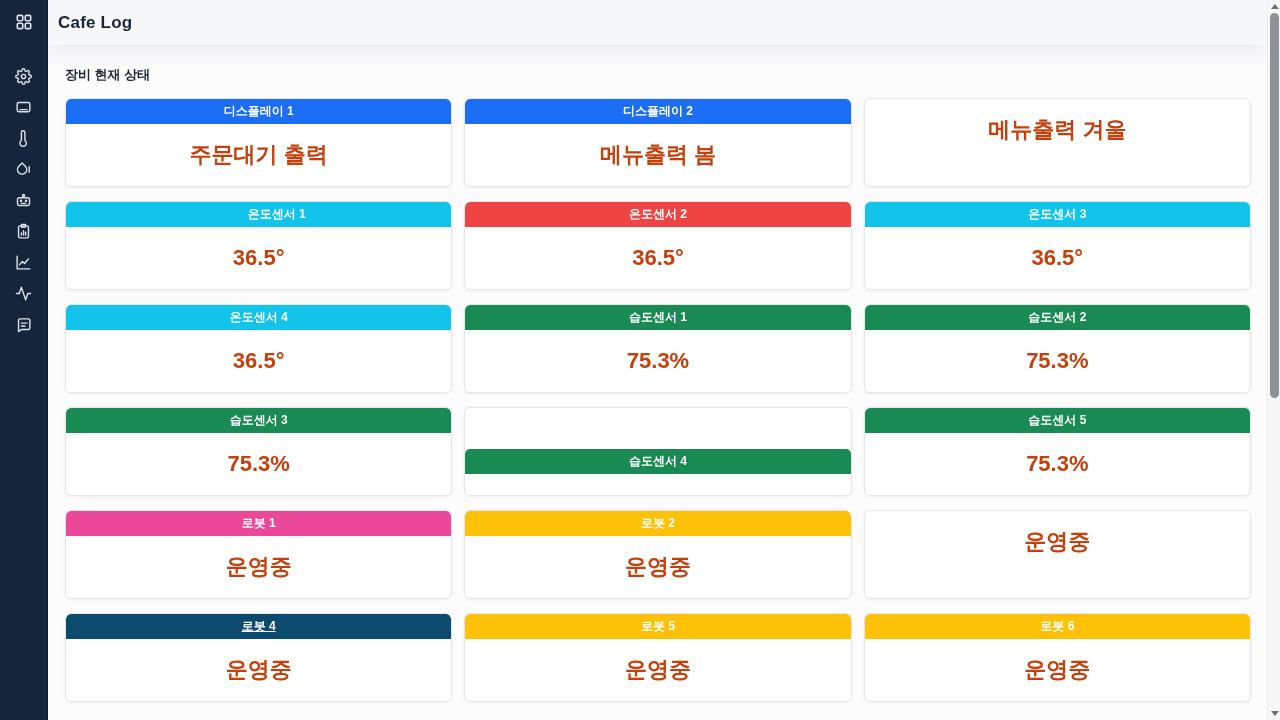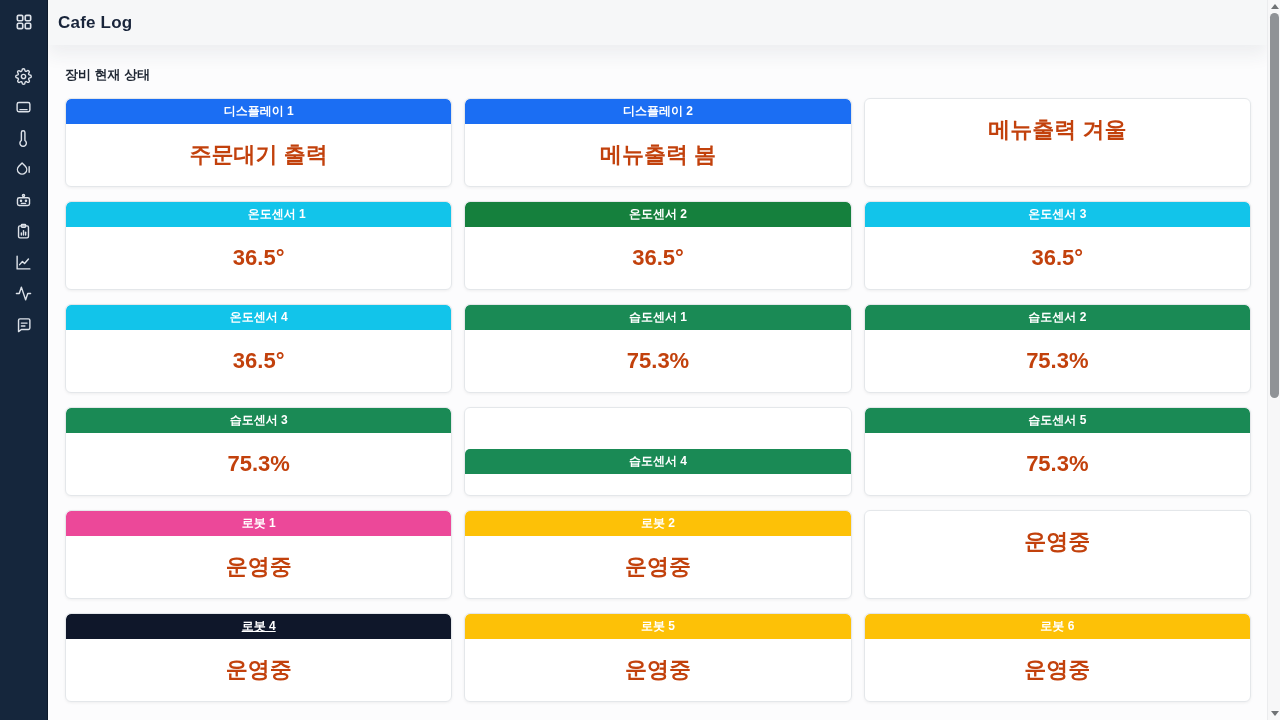--- a/index.html
+++ b/index.html
@@ -156,21 +156,21 @@
         <div class="card-body">메뉴출력 봄</div>
       </div>
       <div class="card">
         <div class="card-body">메뉴출력 겨울</div>
       </div>
       <div class="card">
         <div class="card-header" style="background: rgb(18, 196, 234); padding-left: 36px;">온도센서 1</div>
         <div class="card-body">36.5°</div>
       </div>
       <div class="card">
-        <div class="card-header" style="background: #15803d;">온도센서 2</div>
+        <div class="card-header" style="background: #ef4444;">온도센서 2</div>
         <div class="card-body">36.5°</div>
       </div>
       <div class="card">
         <div class="card-header" style="background: rgb(18, 196, 234);">온도센서 3</div>
         <div class="card-body">36.5°</div>
       </div>
       <div class="card">
         <div class="card-header" style="background: rgb(18, 196, 234);">온도센서 4</div>
         <div class="card-body">36.5°</div>
       </div>
@@ -199,21 +199,21 @@
         <div class="card-body">운영중</div>
       </div>
       <div class="card">
         <div class="card-header" style="background: rgb(253, 193, 7);">로봇 2</div>
         <div class="card-body">운영중</div>
       </div>
       <div class="card">
         <div class="card-body">운영중</div>
       </div>
       <div class="card">
-        <div class="card-header" style="background: #0f172a; text-decoration: underline;">로봇 4</div>
+        <div class="card-header" style="background: #0c4a6e; text-decoration: underline;">로봇 4</div>
         <div class="card-body">운영중</div>
       </div>
       <div class="card">
         <div class="card-header" style="background: rgb(253, 193, 7);">로봇 5</div>
         <div class="card-body">운영중</div>
       </div>
       <div class="card">
         <div class="card-header" style="background: rgb(253, 193, 7);">로봇 6</div>
         <div class="card-body">운영중</div>
       </div>

